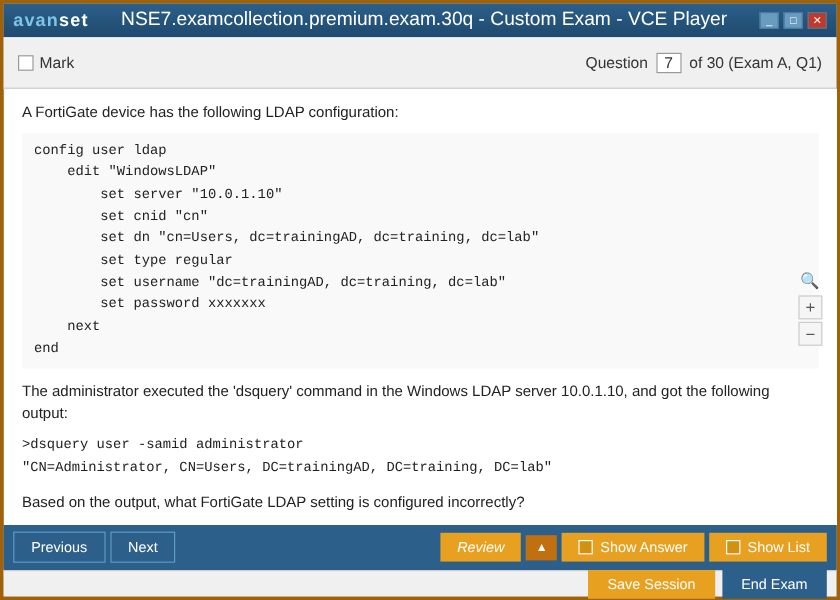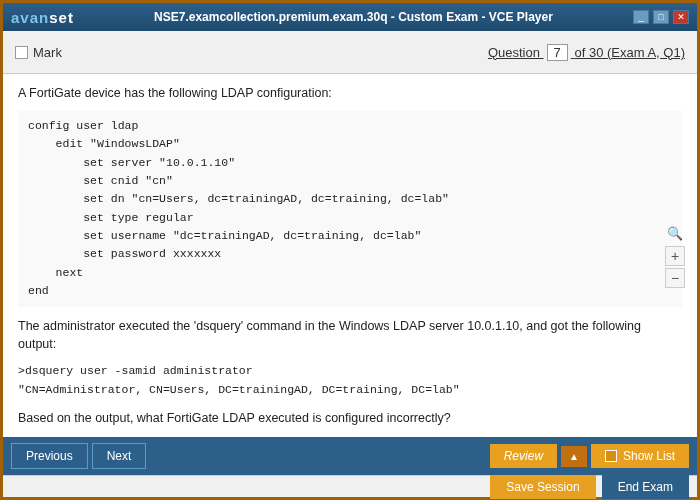--- a/index.html
+++ b/index.html
@@ -44,24 +44,23 @@
       font-size: 15px;
       letter-spacing: 1px;
     }
 
     .logo span {
       color: #7fc4e8;
     }
 
     .title-bar-title {
       color: white;
-      font-size: 12px;
+      font-size: 16px;
       flex: 1;
       text-align: center;
-      font-weight: bold;
     }
 
     .window-controls {
       display: flex;
       gap: 4px;
     }
 
     .win-btn {
       width: 16px;
       height: 14px;
@@ -101,21 +100,20 @@
       width: 13px;
       height: 13px;
       border: 1px solid #999;
       background: white;
       display: inline-block;
     }
 
     .question-info {
       font-size: 13px;
       color: #333;
-      text-decoration: underline;
     }
 
     .question-num-box {
       display: inline-block;
       border: 1px solid #999;
       padding: 0 6px;
       margin: 0 3px;
       background: white;
       font-size: 13px;
     }
@@ -363,21 +361,21 @@
         set username "dc=trainingAD, dc=training, dc=lab"
         set password xxxxxxx
     next
 end</div>
 
     <div class="question-text">The administrator executed the 'dsquery' command in the Windows LDAP server 10.0.1.10, and got the following output:</div>
 
     <div class="output-block">&gt;dsquery user -samid administrator
 "CN=Administrator, CN=Users, DC=trainingAD, DC=training, DC=lab"</div>
 
-    <div class="question-text">Based on the output, what FortiGate LDAP executed is configured incorrectly?</div>
+    <div class="question-text">Based on the output, what FortiGate LDAP setting is configured incorrectly?</div>
 
     <div class="choices">
       <div class="choice-item">
         <div class="choice-radio"></div>
         <span>A. cnid.</span>
       </div>
 
     </div>
 
     <div class="zoom-controls">
@@ -386,20 +384,24 @@
       <div class="zoom-icon">−</div>
     </div>
   </div>
 
   <div class="bottom-nav">
     <button class="nav-btn">Previous</button>
     <button class="nav-btn">Next</button>
     <div class="spacer"></div>
     <button class="review-btn">Review</button>
     <div class="review-arrow">▲</div>
+    <button class="show-answer-btn">
+      <span class="btn-checkbox"></span>
+      <span>Show Answer</span>
+    </button>
     <button class="show-list-btn">
       <span class="btn-checkbox"></span>
       <span>Show List</span>
     </button>
   </div>
 
   <div class="bottom-actions">
     <button class="action-btn orange">Save Session</button>
     <button class="action-btn">End Exam</button>
   </div>

